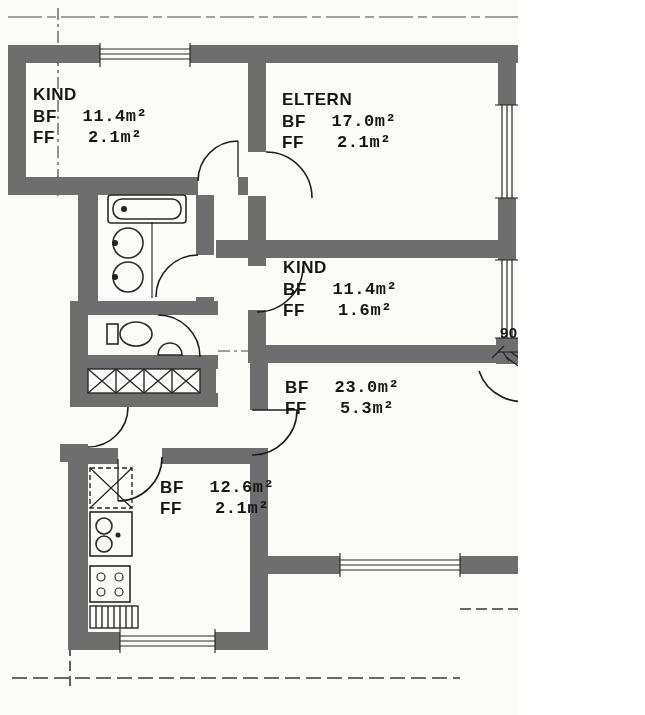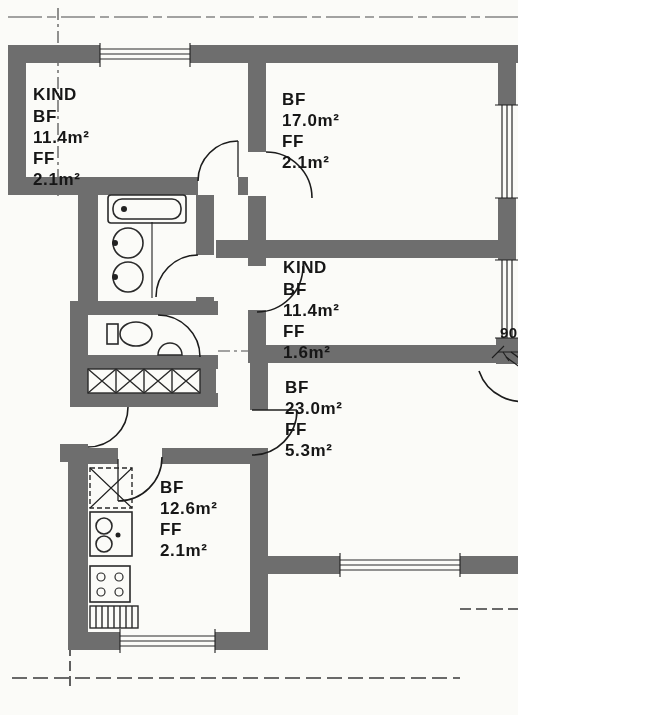--- a/index.html
+++ b/index.html
@@ -9,23 +9,23 @@
   #plan{
     position:relative;width:518px;height:715px;background:var(--paper);
     overflow:hidden;font-family:"Liberation Sans",sans-serif;
   }
   #plan svg{position:absolute;left:0;top:0;}
   .room{
     position:absolute;color:var(--text);font-weight:bold;font-size:17px;
     letter-spacing:.6px;line-height:21px;white-space:nowrap;
   }
   .room .nm{margin-bottom:1px;}
-  .r-row{display:flex;flex-direction:column;}
+  .r-row{display:flex;}
   .r-row .k{width:44px;}
-  .r-row .v{width:76px;text-align:left;}
+  .r-row .v{width:76px;text-align:center;font-family:Liberation Mono, monospace;}
   .dim{
     position:absolute;color:var(--text);font-weight:bold;font-size:15px;
     text-align:left;letter-spacing:.5px;
   }
   .wall{fill:var(--wall);stroke:none;}
   .thin{stroke:var(--line);stroke-width:1.3;fill:none;}
   .thin2{stroke:var(--line);stroke-width:1.1;fill:none;}
   .fix{stroke:#2a2a2a;stroke-width:1.6;fill:var(--paper);}
   .glz{stroke:#2a2a2a;stroke-width:1.2;fill:none;}
   .dash{stroke:#3a3a3a;stroke-width:1.6;fill:none;}
@@ -228,20 +228,21 @@
         <span class="k">BF</span>
         <span class="v">11.4m²</span>
       </div>
     <div class="r-row">
         <span class="k">FF</span>
         <span class="v">2.1m²</span>
       </div>
   </div>
 
   <div class="room" style="left:282px;top:89px">
+    <div class="nm">ELTERN</div>
     <div class="r-row">
         <span class="k">BF</span>
         <span class="v">17.0m²</span>
       </div>
     <div class="r-row">
         <span class="k">FF</span>
         <span class="v">2.1m²</span>
       </div>
   </div>
 

